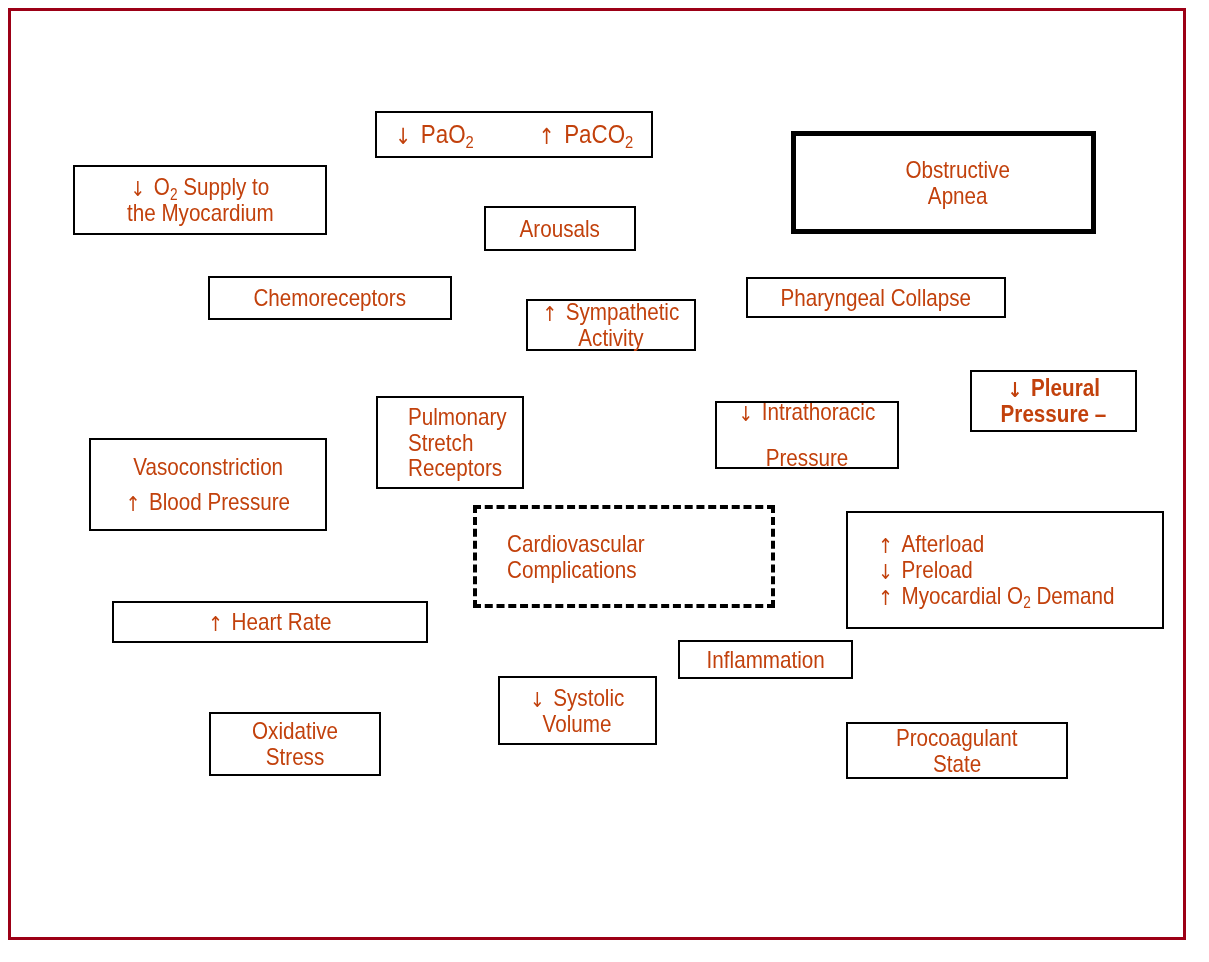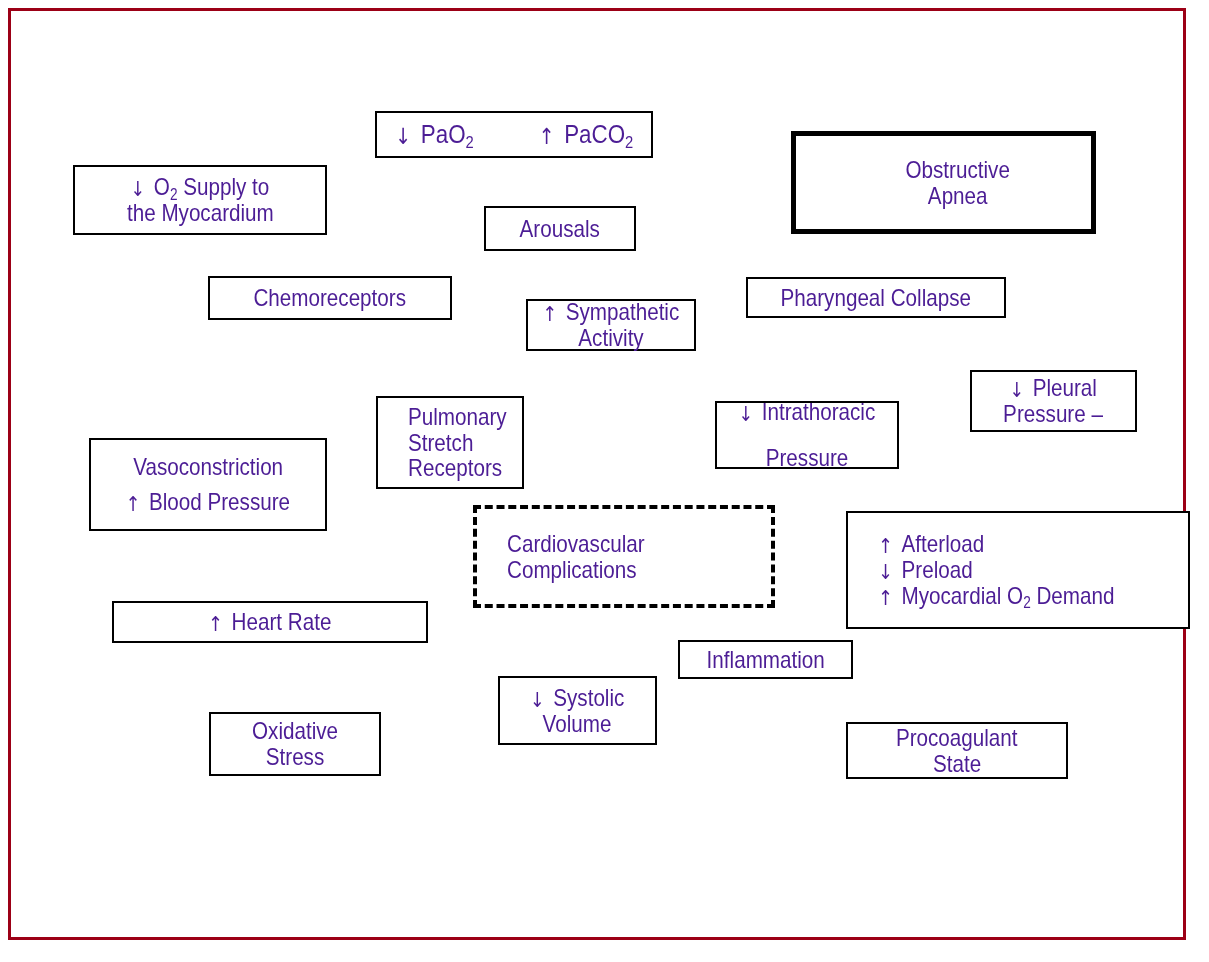--- a/index.html
+++ b/index.html
@@ -27,21 +27,21 @@
     height: 932px;
     border: 3px solid #9c0016;
     box-sizing: border-box;
     background: transparent;
   }
   .node {
     position: absolute;
     box-sizing: border-box;
     background: #ffffff;
     border: 2px solid #000000;
-    color: #4c1d95;
+    color: #c2410c;
     display: flex;
     flex-direction: column;
     justify-content: center;
     line-height: 1.08;
     white-space: nowrap;
   }
   .node.thick {
     border-width: 5px;
     padding-left: 29px;
   }
@@ -105,21 +105,21 @@
       <div class="node align-center" title="Chemoreceptors" style="left: 208px; top: 276px; width: 244px; height: 44px; font-size: 24px;">
         <span class="line"><span>Chemoreceptors</span></span>
       </div>
       <div class="node align-center" title="Pharyngeal Collapse" style="left: 746px; top: 277px; width: 260px; height: 41px; font-size: 24px;">
         <span class="line"><span>Pharyngeal Collapse</span></span>
       </div>
       <div class="node align-center" title="↑ Sympathetic Activity" style="left: 526px; top: 299px; width: 170px; height: 52px; font-size: 24px;">
         <span class="line"><span class="arr">↑</span><span class="sp"></span><span>Sympathetic</span></span>
         <span class="line"><span>Activity</span></span>
       </div>
-      <div class="node align-center" title="↓ Pleural Pressure –" style="left: 970px; top: 370px; width: 167px; height: 62px; font-size: 24px;">
+      <div class="node align-center" title="↓ Pleural Pressure –" style="left: 970px; top: 370px; width: 167px; height: 62px; font-size: 24px; font-weight: bold;">
         <span class="line"><span class="arr">↓</span><span class="sp"></span><span>Pleural</span></span>
         <span class="line"><span>Pressure –</span></span>
       </div>
       <div class="node align-left" title="Pulmonary Stretch Receptors" style="left: 376px; top: 396px; width: 148px; height: 93px; font-size: 24px;">
         <span class="line"><span>Pulmonary</span></span>
         <span class="line"><span>Stretch</span></span>
         <span class="line"><span>Receptors</span></span>
       </div>
       <div class="node align-center" title="↓ Intrathoracic Pressure" style="left: 715px; top: 401px; width: 184px; height: 68px; font-size: 24px; gap: 20px;">
         <span class="line"><span class="arr">↓</span><span class="sp"></span><span>Intrathoracic</span></span>
@@ -127,21 +127,21 @@
       </div>
       <div class="node align-center" title="Vasoconstriction ↑ Blood Pressure" style="left: 89px; top: 438px; width: 238px; height: 93px; font-size: 24px;">
         <span class="line"><span>Vasoconstriction</span></span>
         <div class="gap"></div>
         <span class="line"><span class="arr">↑</span><span class="sp"></span><span>Blood Pressure</span></span>
       </div>
       <div class="node dashed align-left" title="Cardiovascular Complications" style="left: 473px; top: 505px; width: 302px; height: 103px; font-size: 24px;">
         <span class="line"><span>Cardiovascular</span></span>
         <span class="line"><span>Complications</span></span>
       </div>
-      <div class="node align-left" title="↑ Afterload ↓ Preload ↑ Myocardial O2 Demand" style="left: 846px; top: 511px; width: 344px; height: 118px; font-size: 24px;">
+      <div class="node align-left" title="↑ Afterload ↓ Preload ↑ Myocardial O2 Demand" style="left: 846px; top: 511px; width: 318px; height: 118px; font-size: 24px;">
         <span class="line"><span class="arr">↑</span><span class="sp"></span><span>Afterload</span></span>
         <span class="line"><span class="arr">↓</span><span class="sp"></span><span>Preload</span></span>
         <span class="line"><span class="arr">↑</span><span class="sp"></span><span>Myocardial O</span><sub>2</sub><span> Demand</span></span>
       </div>
       <div class="node align-center" title="↑ Heart Rate" style="left: 112px; top: 601px; width: 316px; height: 42px; font-size: 24px;">
         <span class="line"><span class="arr">↑</span><span class="sp"></span><span>Heart Rate</span></span>
       </div>
       <div class="node align-center" title="Inflammation" style="left: 678px; top: 640px; width: 175px; height: 39px; font-size: 24px;">
         <span class="line"><span>Inflammation</span></span>
       </div>

